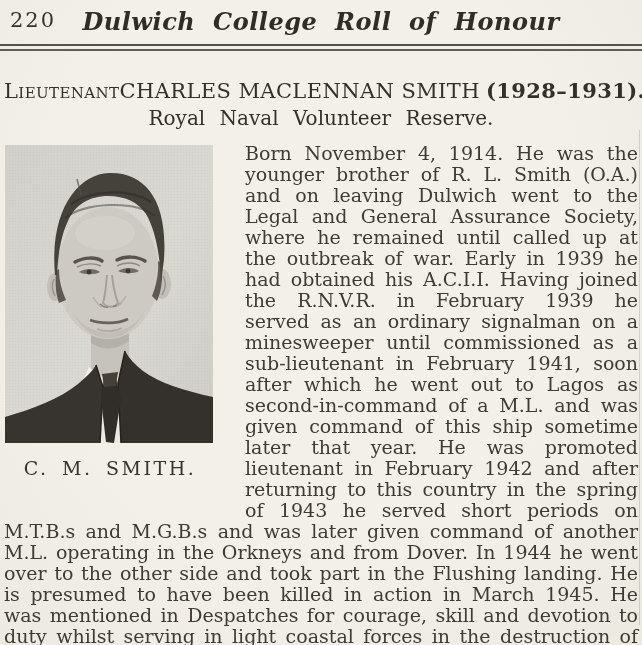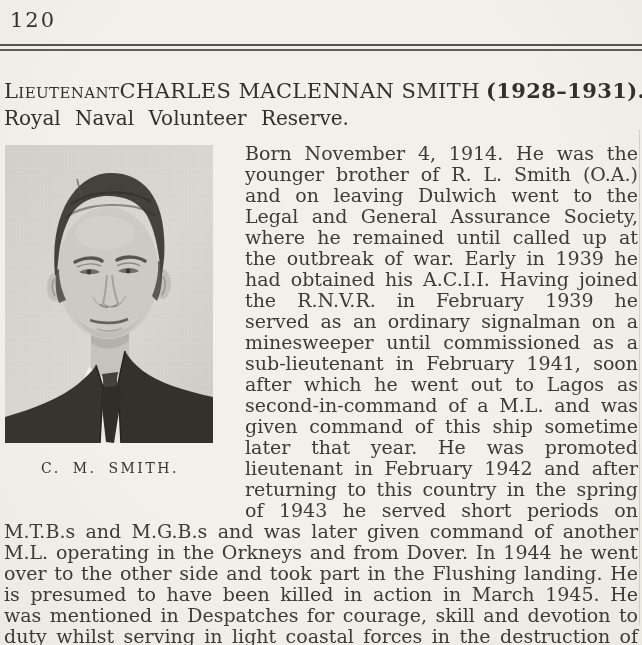--- a/index.html
+++ b/index.html
@@ -64,21 +64,21 @@
     letter-spacing: 0.4px;
     color: #33302a;
   }
   .entry-heading .rank {
     font-variant: small-caps;
     margin-right: 0;
   }
   .entry-heading .years { margin-left: 6px; font-weight: bold; }
   .entry-subheading {
     margin: 3px 0 0 0;
-    text-align: left;
+    text-align: center;
     font-weight: normal;
     font-size: 20px;
     word-spacing: 8px;
     color: #33302a;
   }
   
   .entry-body {
     margin-top: 13px;
     font-size: 19px;
     line-height: 21px;
@@ -92,38 +92,39 @@
   }
   .photo {
     width: 208px;
     height: 298px;
     box-shadow: inset 0 0 14px rgba(60,55,45,0.10);
   }
   .photo svg { display: block; }
   .portrait figcaption {
     margin-top: 15px;
     text-align: center;
-    font-size: 14px;
+    font-size: 19px;
     letter-spacing: 2.5px;
     word-spacing: 5px;
     color: #36342d;
   }
   .biography {
     margin: 0;
     word-spacing: 1.5px;
     color: #3e3b34;
   }
 </style>
 </head>
 <body>
 
 <div class="page">
 
   <header class="page-header">
-    <span class="page-number">120</span>
+    <span class="page-number">220</span>
+    <span class="running-title">Dulwich College Roll of Honour</span>
   </header>
 
   <div class="double-rule"></div>
 
   <h1 class="entry-heading"><span class="rank">Lieutenant</span><span class="name">CHARLES MACLENNAN SMITH</span><span class="years">(1928–1931).</span></h1>
 
   <h2 class="entry-subheading">Royal Naval Volunteer Reserve.</h2>
 
   <article class="entry-body">
 

